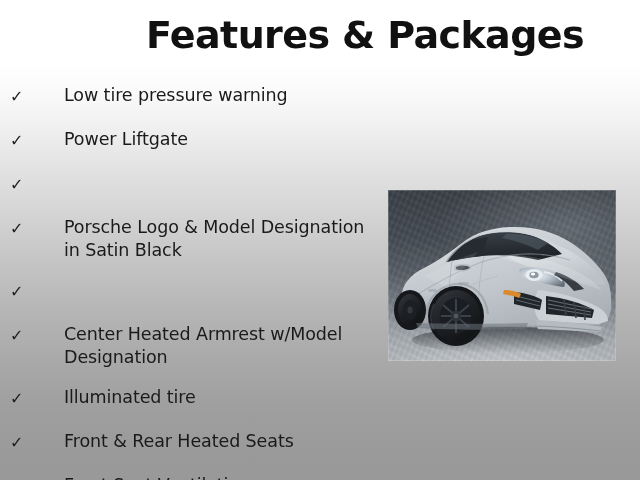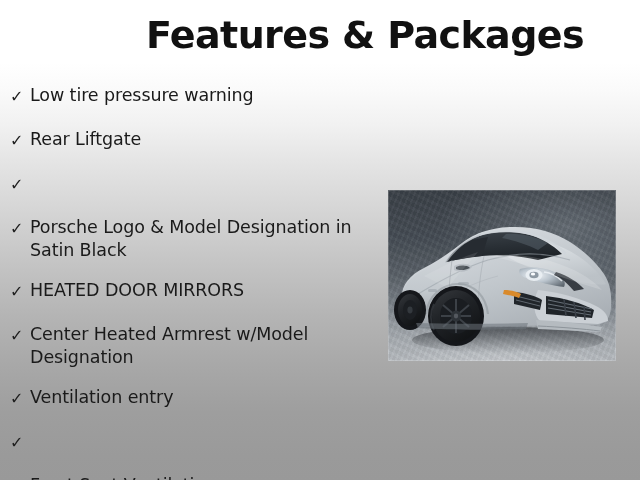--- a/index.html
+++ b/index.html
@@ -74,20 +74,21 @@
     text-align: left;
     padding-left: 2px;
   }
 
   .feature-label {
     flex: 1 1 auto;
     font-size: 17.5px;
     line-height: 23px;
     color: #1a1a1a;
     letter-spacing: -0.1px;
+    margin-left: 34px;
   }
 
   
   .feature-item.wrap {
     margin-bottom: 17px;
   }
 
   
   #vehicle-photo {
     position: absolute;
@@ -137,49 +138,49 @@
 
   <div id="feature-list">
 
     <div class="feature-item">
       <span class="check-icon">✓</span>
       <span class="feature-label">Low tire pressure warning</span>
     </div>
 
     <div class="feature-item">
       <span class="check-icon">✓</span>
-      <span class="feature-label">Rear Liftgate</span>
+      <span class="feature-label">Power Liftgate</span>
     </div>
 
     <div class="feature-item">
       <span class="check-icon">✓</span>
     </div>
 
     <div class="feature-item wrap">
       <span class="check-icon">✓</span>
       <span class="feature-label">Porsche Logo &amp; Model Designation in Satin Black</span>
     </div>
 
     <div class="feature-item">
       <span class="check-icon">✓</span>
-      <span class="feature-label">HEATED DOOR MIRRORS</span>
     </div>
 
     <div class="feature-item wrap">
       <span class="check-icon">✓</span>
       <span class="feature-label">Center Heated Armrest w/Model Designation</span>
     </div>
 
     <div class="feature-item">
       <span class="check-icon">✓</span>
-      <span class="feature-label">Ventilation entry</span>
-    </div>
-
-    <div class="feature-item">
-      <span class="check-icon">✓</span>
+      <span class="feature-label">Illuminated tire</span>
+    </div>
+
+    <div class="feature-item">
+      <span class="check-icon">✓</span>
+      <span class="feature-label">Front &amp; Rear Heated Seats</span>
     </div>
 
     <div class="feature-item">
       <span class="check-icon">✓</span>
       <span class="feature-label">Front Seat Ventilation</span>
     </div>
 
   </div>
 
   <div id="vehicle-photo">

